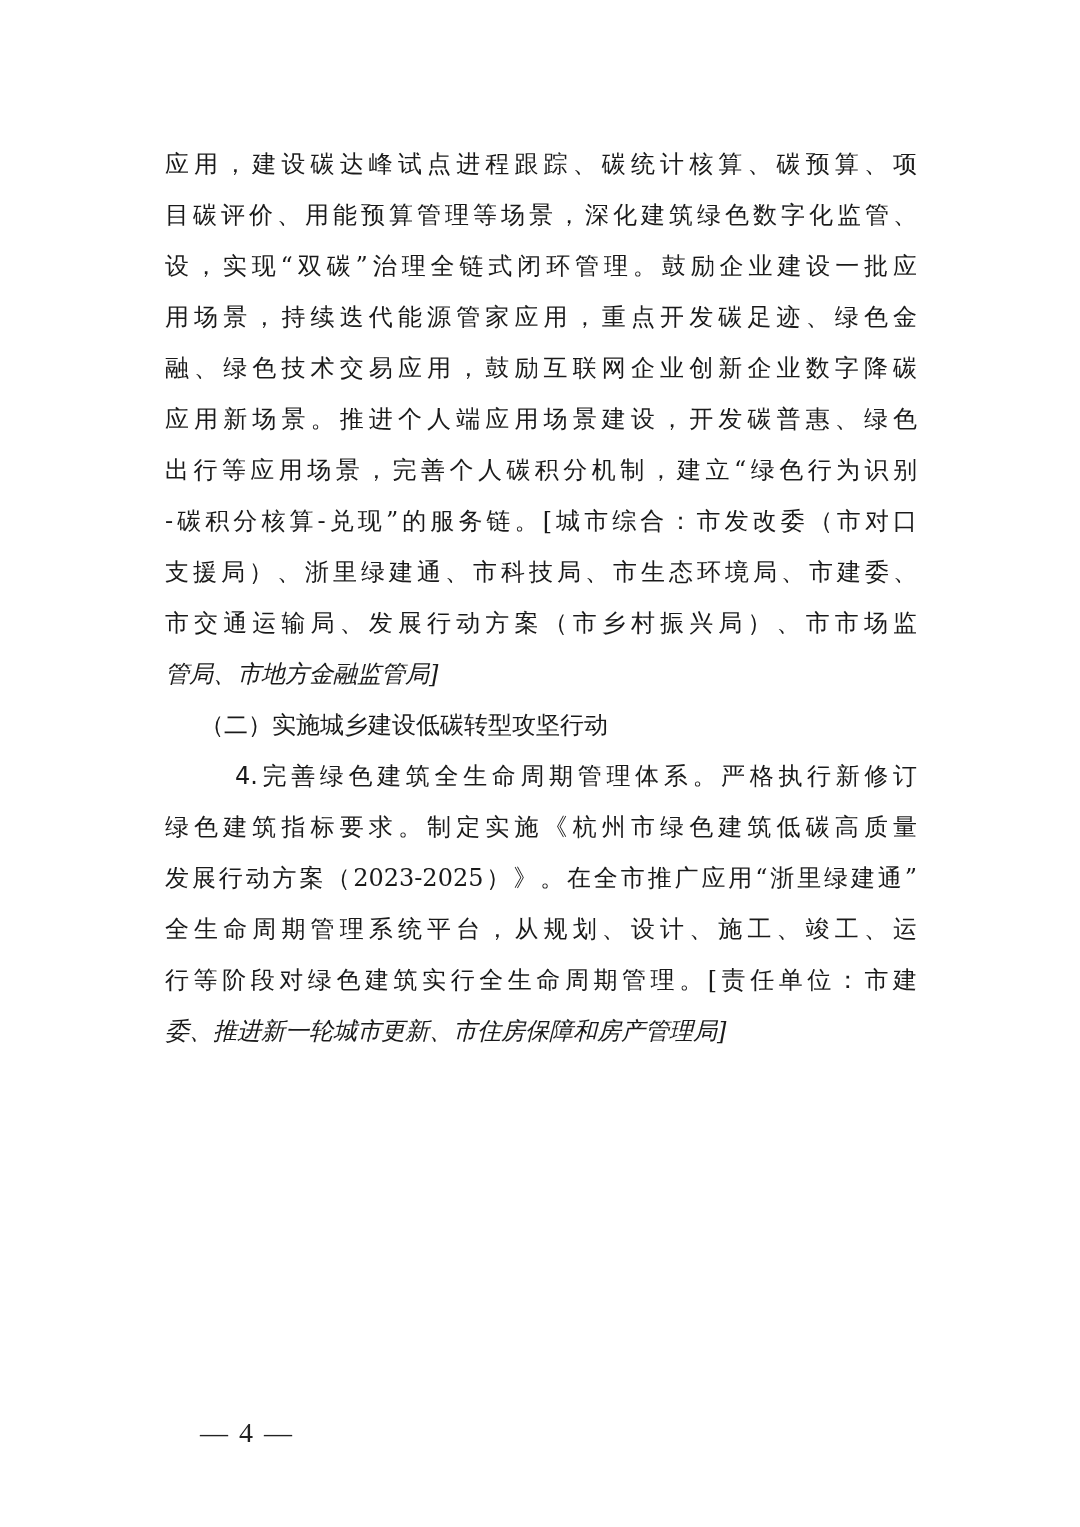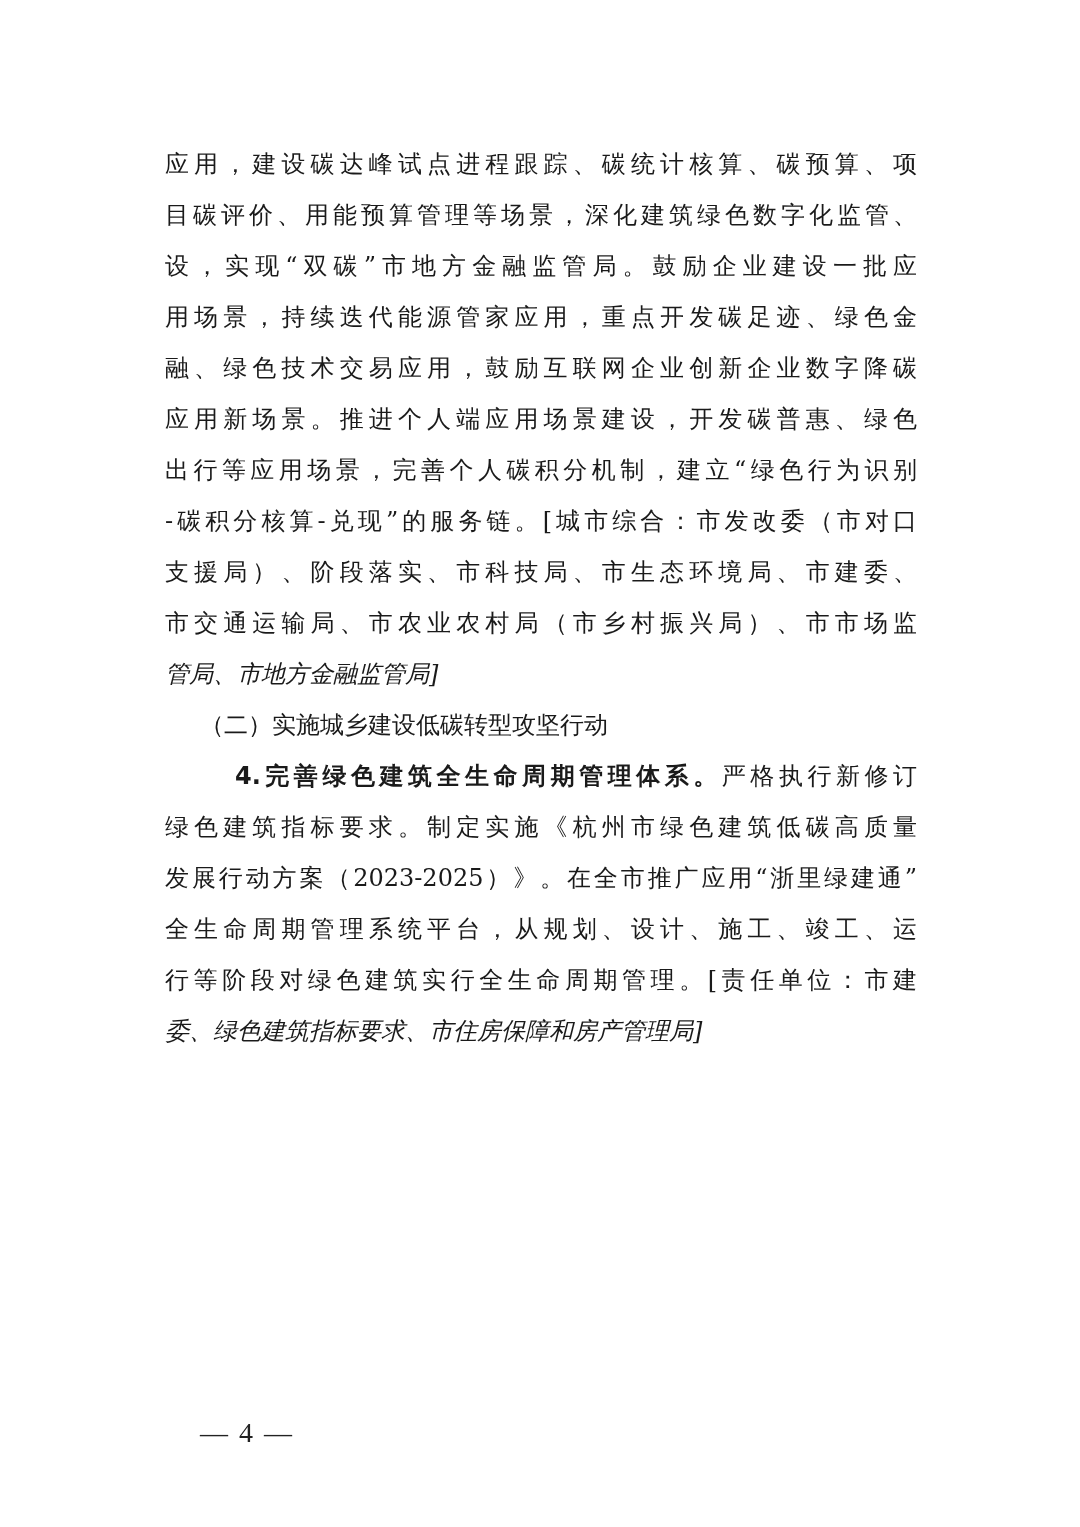--- a/index.html
+++ b/index.html
@@ -9,52 +9,52 @@
   }
   .page { position: absolute; left: 0; top: 0; width: 1080px; height: 1527px; }
   .body-text { position: absolute; left: 165px; top: 139px; width: 752px; }
   .line {
     height: 51px; line-height: 51px; font-size: 24px; white-space: nowrap;
     text-align: justify; text-align-last: justify; letter-spacing: 0px;
   }
   .line.last { text-align-last: left; font-style: italic; }
   .line.indent { padding-left: 70px; }
   .line.heading { padding-left: 35px; text-align-last: left; }
-  .bold { font-weight: bold; font-family: "DejaVu Sans", "Liberation Sans", sans-serif; margin-top: 44px; }
+  .bold { font-weight: normal; font-family: "DejaVu Sans", "Liberation Sans", sans-serif; margin-top: 44px; }
   .footer {
     position: absolute; left: 200px; top: 1417px; font-size: 28px; color: #222;
     font-family: "Liberation Serif", serif; letter-spacing: 2px;
   }
 </style>
 </head>
 <body>
 
 <div class="page">
   <div class="body-text">
     <div>
       <div class="line">应用，建设碳达峰试点进程跟踪、碳统计核算、碳预算、项</div>
       <div class="line">目碳评价、用能预算管理等场景，深化建筑绿色数字化监管、</div>
-      <div class="line">设，实现“双碳”市地方金融监管局。鼓励企业建设一批应</div>
+      <div class="line">设，实现“双碳”治理全链式闭环管理。鼓励企业建设一批应</div>
       <div class="line">用场景，持续迭代能源管家应用，重点开发碳足迹、绿色金</div>
       <div class="line">融、绿色技术交易应用，鼓励互联网企业创新企业数字降碳</div>
       <div class="line">应用新场景。推进个人端应用场景建设，开发碳普惠、绿色</div>
       <div class="line">出行等应用场景，完善个人碳积分机制，建立“绿色行为识别</div>
       <div class="line">-碳积分核算-兑现”的服务链。[城市综合：市发改委（市对口</div>
-      <div class="line">支援局）、阶段落实、市科技局、市生态环境局、市建委、</div>
-      <div class="line">市交通运输局、市农业农村局（市乡村振兴局）、市市场监</div>
+      <div class="line">支援局）、浙里绿建通、市科技局、市生态环境局、市建委、</div>
+      <div class="line">市交通运输局、发展行动方案（市乡村振兴局）、市市场监</div>
       <div class="line last">管局、市地方金融监管局]</div>
     </div>
 
     <div class="line heading">（二）实施城乡建设低碳转型攻坚行动</div>
 
     <div>
       <div class="line indent"><span class="bold">4.完善绿色建筑全生命周期管理体系。</span><span>严格执行新修订</span></div>
       <div class="line">绿色建筑指标要求。制定实施《杭州市绿色建筑低碳高质量</div>
       <div class="line">发展行动方案（2023-2025）》。在全市推广应用“浙里绿建通”</div>
       <div class="line">全生命周期管理系统平台，从规划、设计、施工、竣工、运</div>
       <div class="line">行等阶段对绿色建筑实行全生命周期管理。[责任单位：市建</div>
-      <div class="line last">委、绿色建筑指标要求、市住房保障和房产管理局]</div>
+      <div class="line last">委、推进新一轮城市更新、市住房保障和房产管理局]</div>
     </div>
 
   </div>
 
   <div class="footer">— 4 —</div>
 </div>
 
 </body></html>

